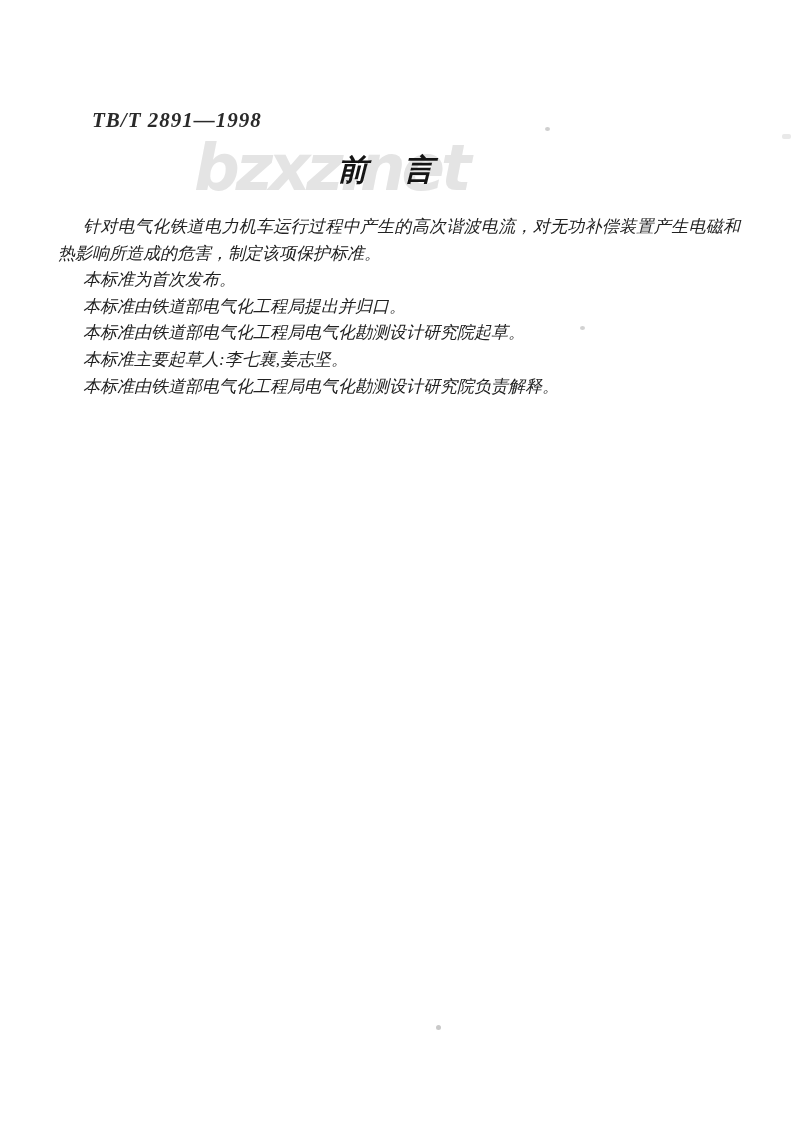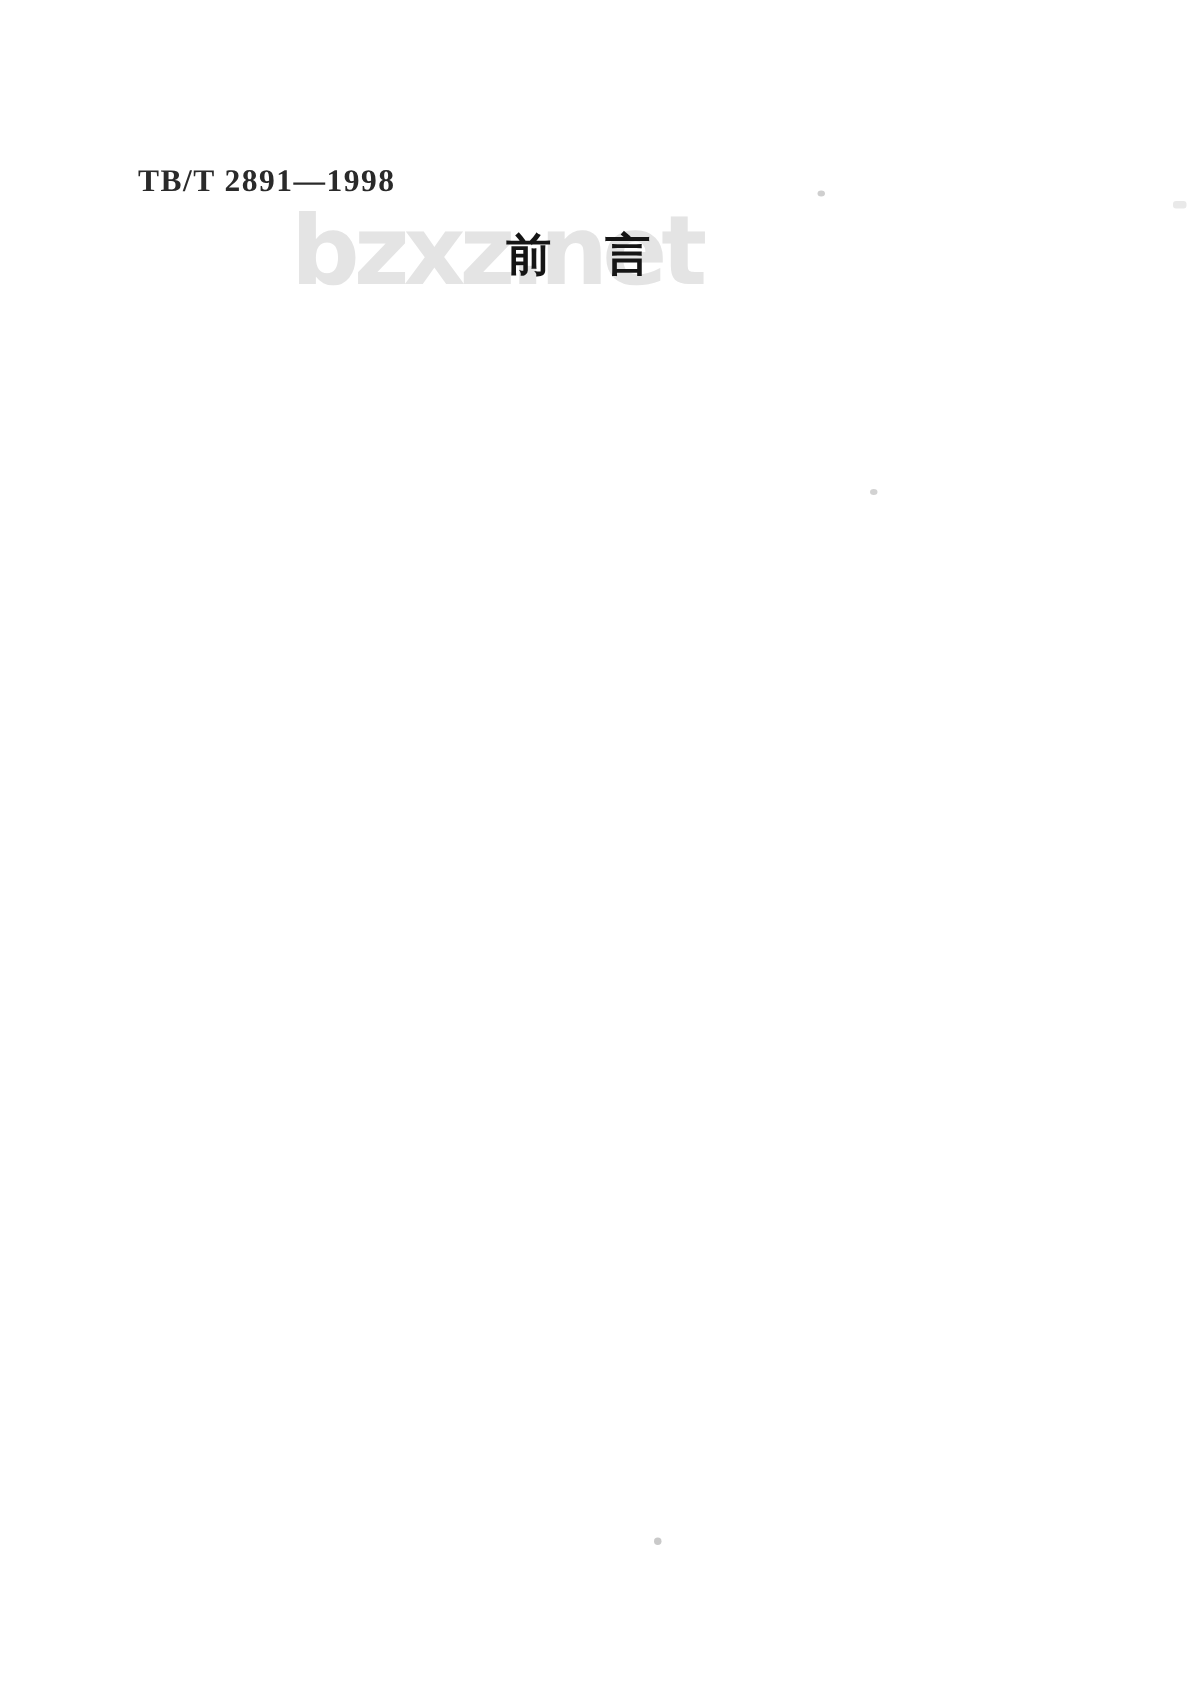--- a/index.html
+++ b/index.html
@@ -7,20 +7,21 @@
     padding: 0;
     background: #ffffff;
   }
   .page {
     position: relative;
     width: 800px;
     height: 1136px;
     background: #ffffff;
     overflow: hidden;
     font-family: "Liberation Serif", "DejaVu Serif", serif;
+    font-style: italic;
   }
 
   .standard-code {
     position: absolute;
     left: 92px;
     top: 108px;
     font-family: "Liberation Serif", "DejaVu Serif", serif;
     font-weight: 700;
     font-size: 21px;
     letter-spacing: 1px;
@@ -90,19 +91,27 @@
 <body>
 
 <div class="page">
 
   <div class="standard-code">TB/T 2891—1998</div>
 
   <div class="watermark">bzxz.net</div>
 
   <div class="doc-title">前　言</div>
 
+  <div class="foreword">
+    <p>针对电气化铁道电力机车运行过程中产生的高次谐波电流，对无功补偿装置产生电磁和热影响所造成的危害，制定该项保护标准。</p>
+    <p>本标准为首次发布。</p>
+    <p>本标准由铁道部电气化工程局提出并归口。</p>
+    <p>本标准由铁道部电气化工程局电气化勘测设计研究院起草。</p>
+    <p>本标准主要起草人:李七襄,姜志坚。</p>
+    <p>本标准由铁道部电气化工程局电气化勘测设计研究院负责解释。</p>
+  </div>
 
   <div class="speck speck-1"></div>
   <div class="speck speck-2"></div>
   <div class="speck speck-3"></div>
   <div class="speck speck-4"></div>
 
 </div>
 
 </body></html>

